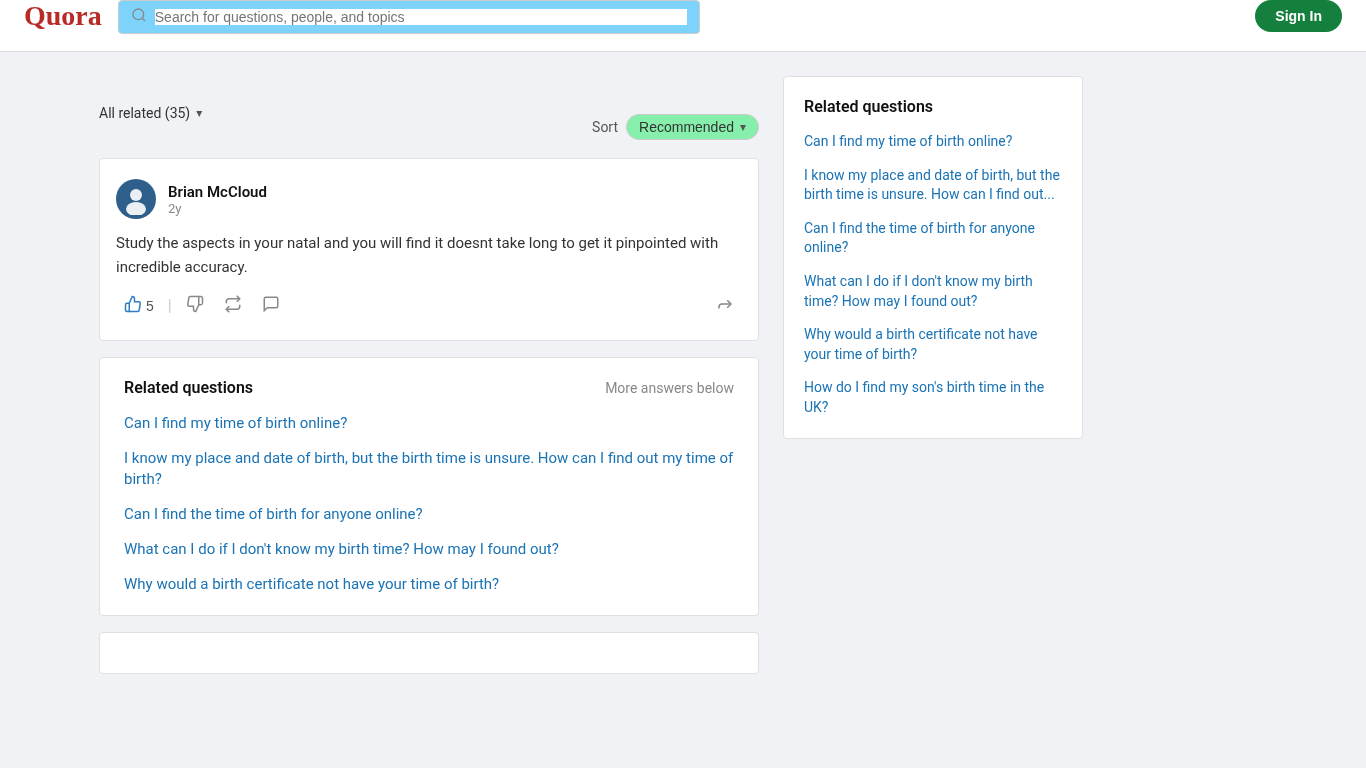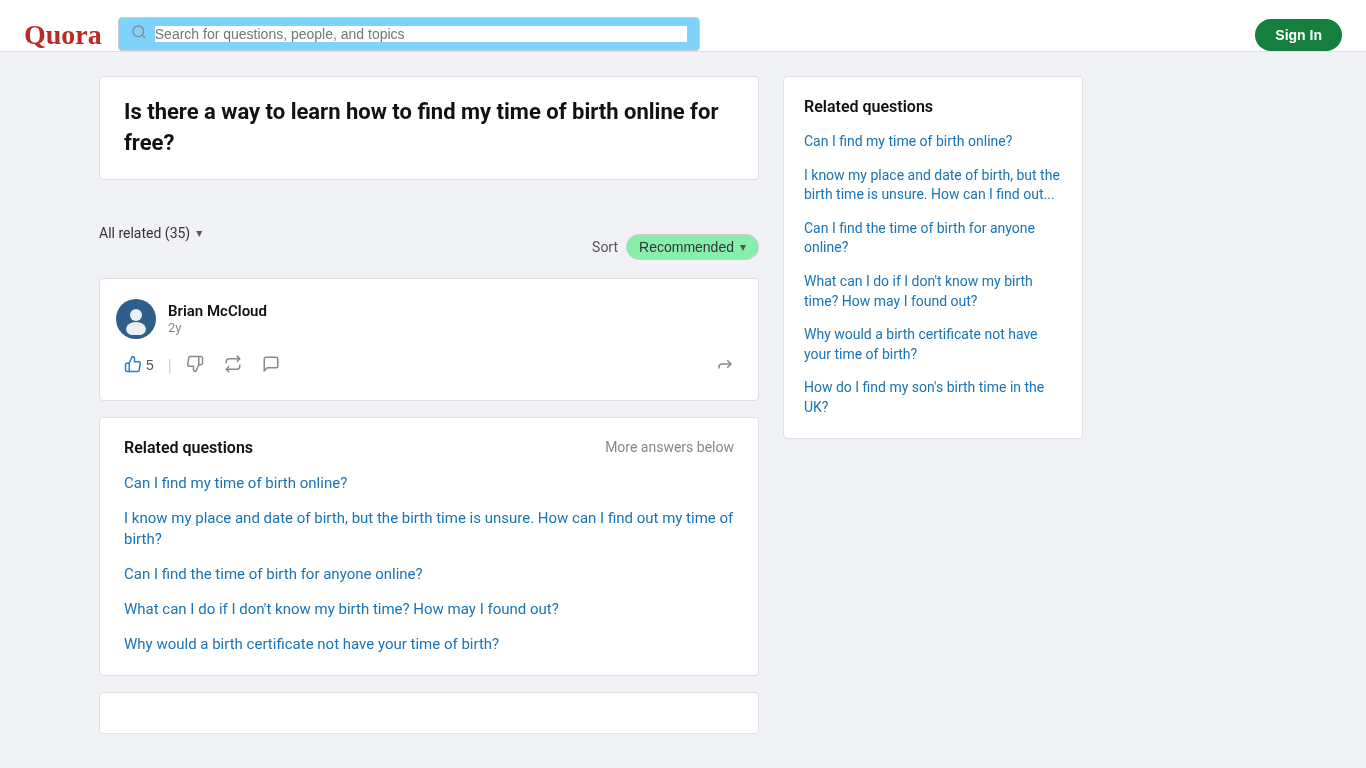--- a/index.html
+++ b/index.html
@@ -3,21 +3,21 @@
   <meta charset="utf-8">
   <style>
     * { box-sizing: border-box; margin: 0; padding: 0; }
     body { font-family: -apple-system, BlinkMacSystemFont, 'Segoe UI', Roboto, sans-serif; background: #f0f2f5; color: #333; }
 
     
     .header {
       background: #fff;
       border-bottom: 1px solid #e0e0e0;
       display: flex;
-      align-items: flex-end;
+      align-items: flex-start;
       padding: 0 24px;
       height: 52px;
       position: sticky;
       top: 0;
       z-index: 100;
     }
     .logo {
       font-size: 28px;
       font-weight: bold;
       color: #b92b27;
@@ -244,23 +244,20 @@
     </span>
     <input type="text" placeholder="Search for questions, people, and topics" style="">
   </div>
   <div class="header-spacer"></div>
   <button class="sign-in-btn">Sign In</button>
 </header>
 
 <div class="main-container">
   <div class="content-area">
 
-    <div class="question-card">
-      <h1 class="question-title">Is there a way to learn how to find my time of birth online for free?</h1>
-    </div>
 
     <div class="filter-bar">
       <div class="all-related">
         <span>All related (35)</span>
         <span class="chevron-icon">▾</span>
       </div>
       <div class="sort-area">
         <span>Sort</span>
         <button class="sort-btn">
           <span>Recommended</span>
@@ -275,20 +272,21 @@
           <svg width="32" height="32" viewBox="0 0 32 32" fill="none">
             <circle cx="16" cy="12" r="6" fill="#fff" opacity="0.9"></circle>
             <ellipse cx="16" cy="26" rx="10" ry="7" fill="#fff" opacity="0.9"></ellipse>
           </svg>
         </div>
         <div class="author-info">
           <span class="author-name">Brian McCloud</span>
           <span class="author-time">2y</span>
         </div>
       </div>
+      <p class="answer-text">Study the aspects in your natal and you will find it doesnt take long to get it pinpointed with incredible accuracy.</p>
       <div class="answer-actions">
         <button class="action-btn">
           <span class="upvote-icon">
             <svg width="18" height="18" viewBox="0 0 24 24" fill="none" stroke="#2d7dc3" stroke-width="2">
               <path d="M14 9V5a3 3 0 0 0-3-3l-4 9v11h11.28a2 2 0 0 0 2-1.7l1.38-9a2 2 0 0 0-2-2.3H14z"></path>
               <path d="M7 22H4a2 2 0 0 1-2-2v-7a2 2 0 0 1 2-2h3"></path>
             </svg>
           </span>
           <span class="upvote-count">5</span>
         </button>

